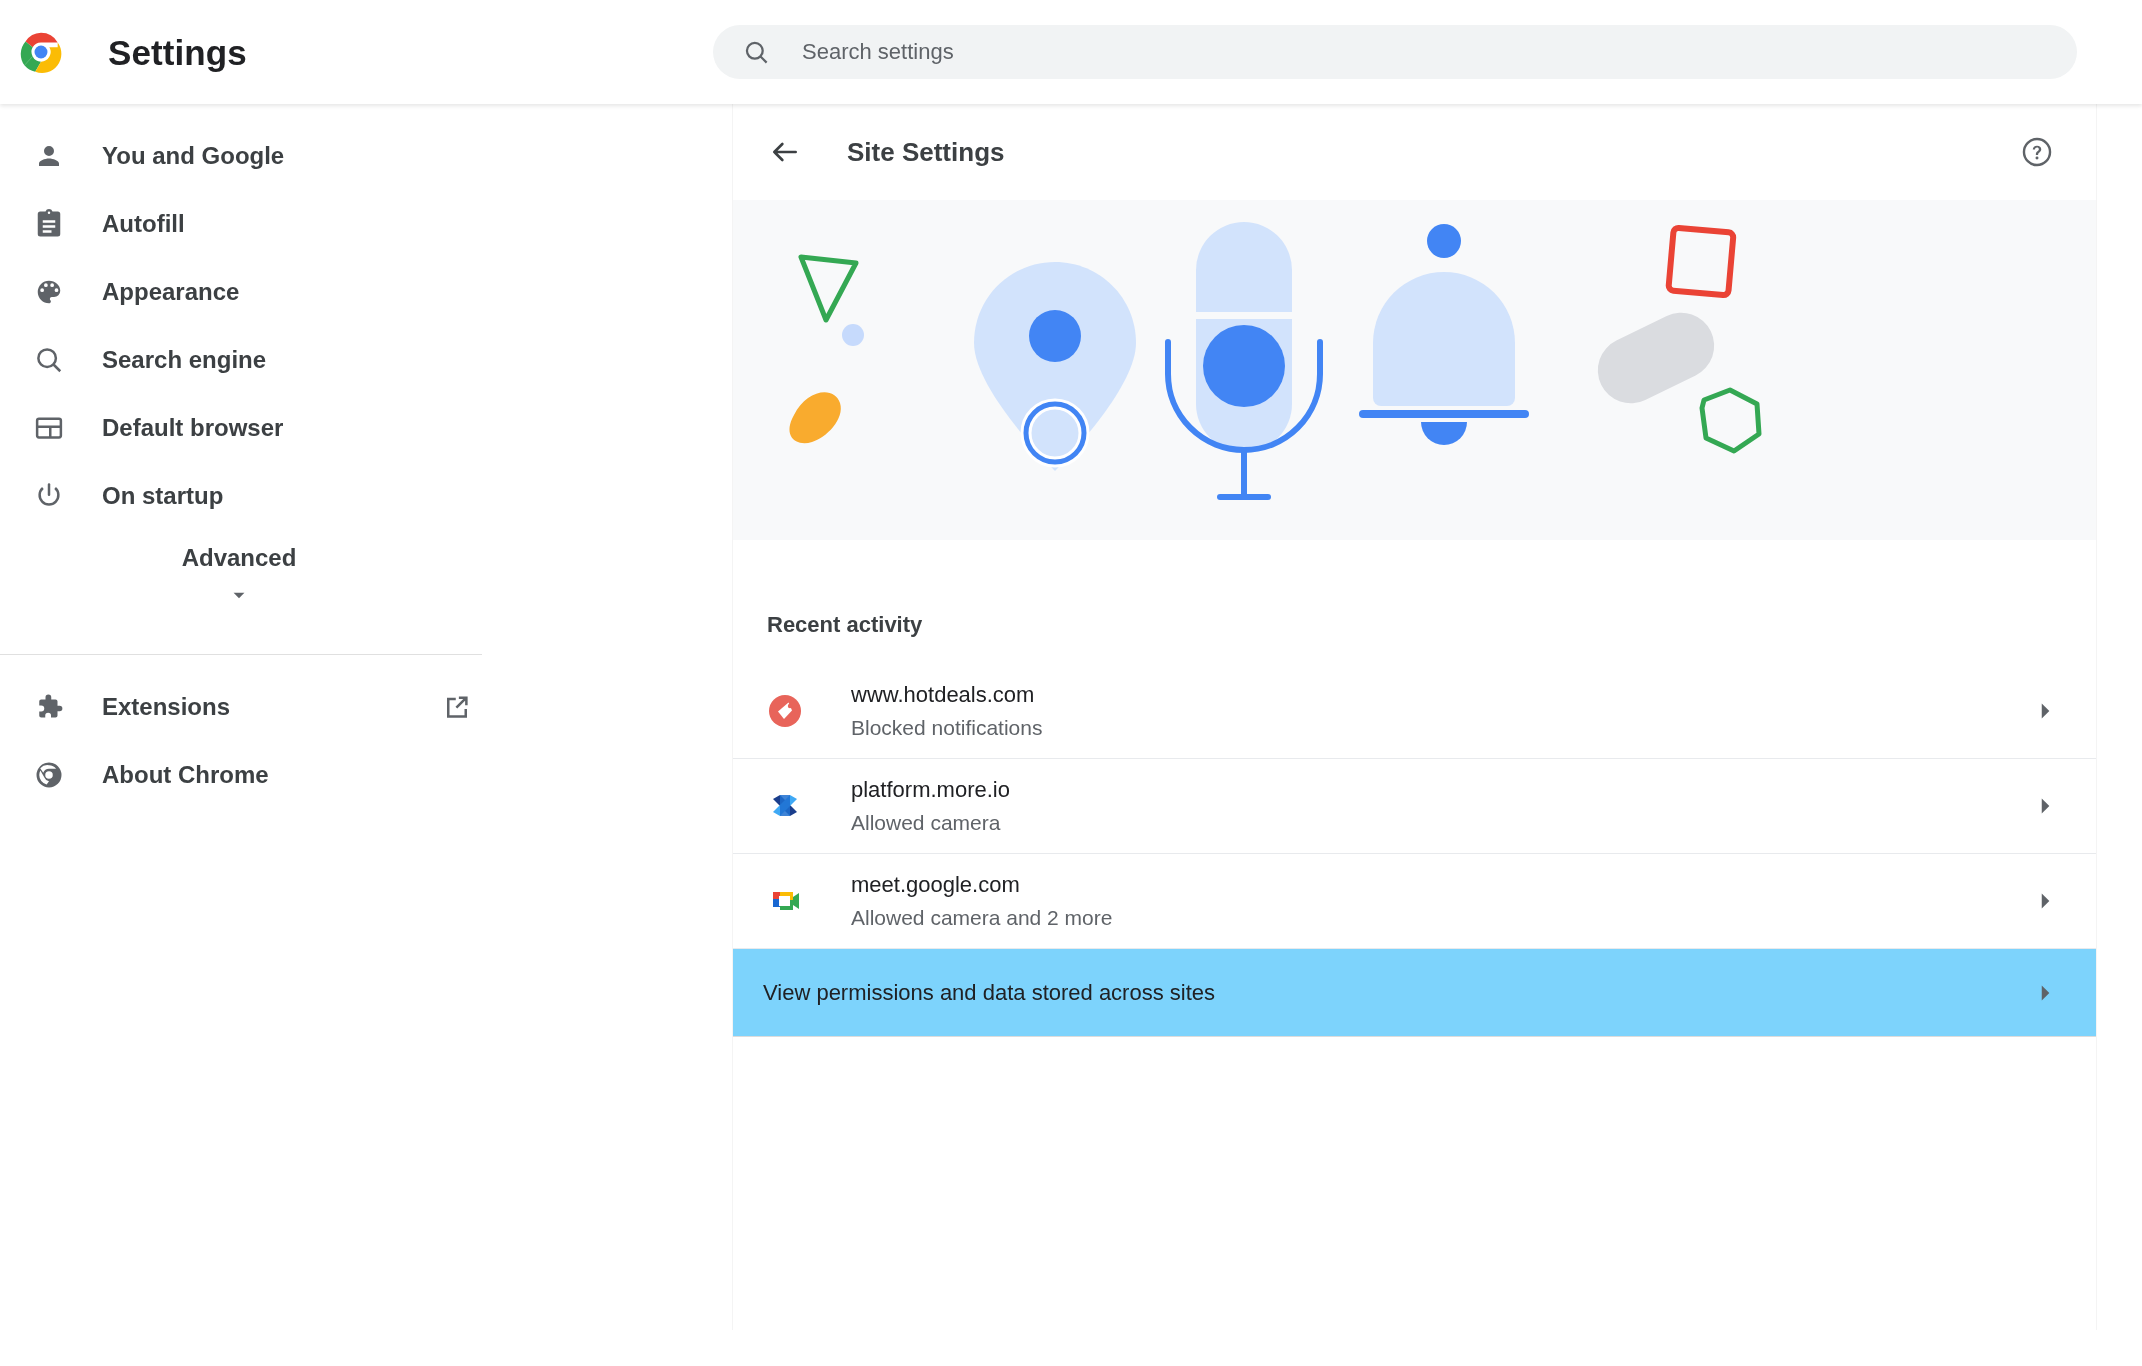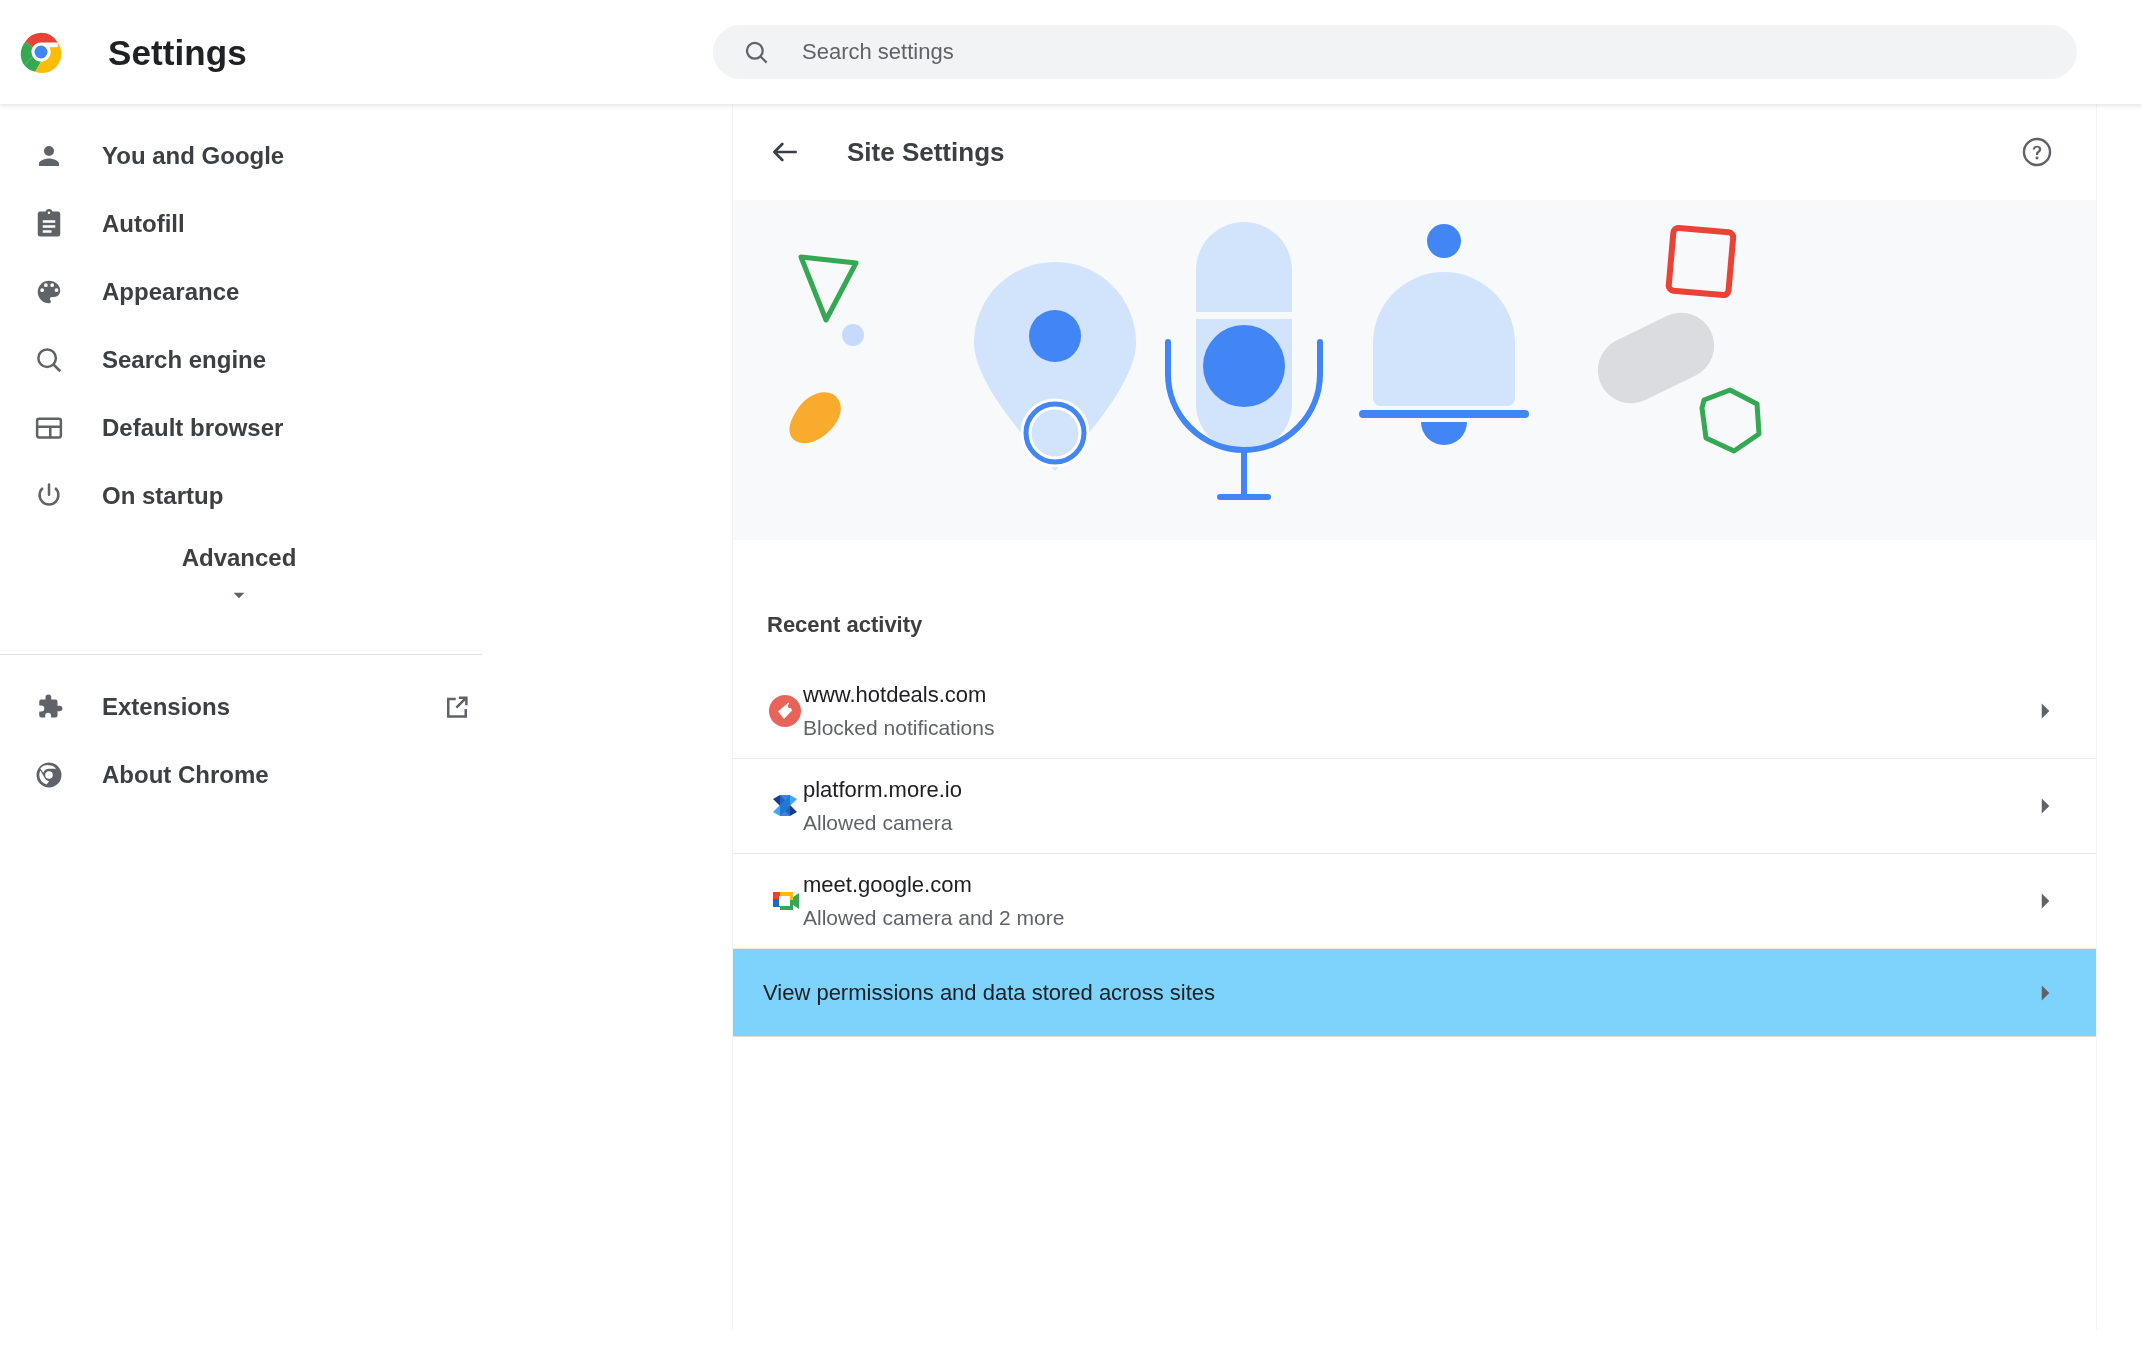--- a/index.html
+++ b/index.html
@@ -174,21 +174,21 @@
   .site-row {
     height: 95px;
     display: flex;
     align-items: center;
     padding: 0 38px 0 34px;
     border-bottom: 1px solid #e8eaed;
     cursor: pointer;
   }
   .site-row:first-of-type { border-top: none; }
   .favicon { width: 36px; height: 36px; flex: none; }
-  .site-texts { display: flex; flex-direction: column; gap: 4px; }
+  .site-texts { margin-left: 48px; display: flex; flex-direction: column; gap: 4px; }
   .site-name { font-size: 22px; color: #202124; line-height: 1.3; }
   .site-sub { font-size: 21px; color: #5f6368; line-height: 1.3; }
   .chev { margin-left: auto; width: 26px; height: 26px; }
 
   .view-perms-row {
     height: 88px;
     display: flex;
     align-items: center;
     padding: 0 38px 0 30px;
     background: #7dd3fc;

